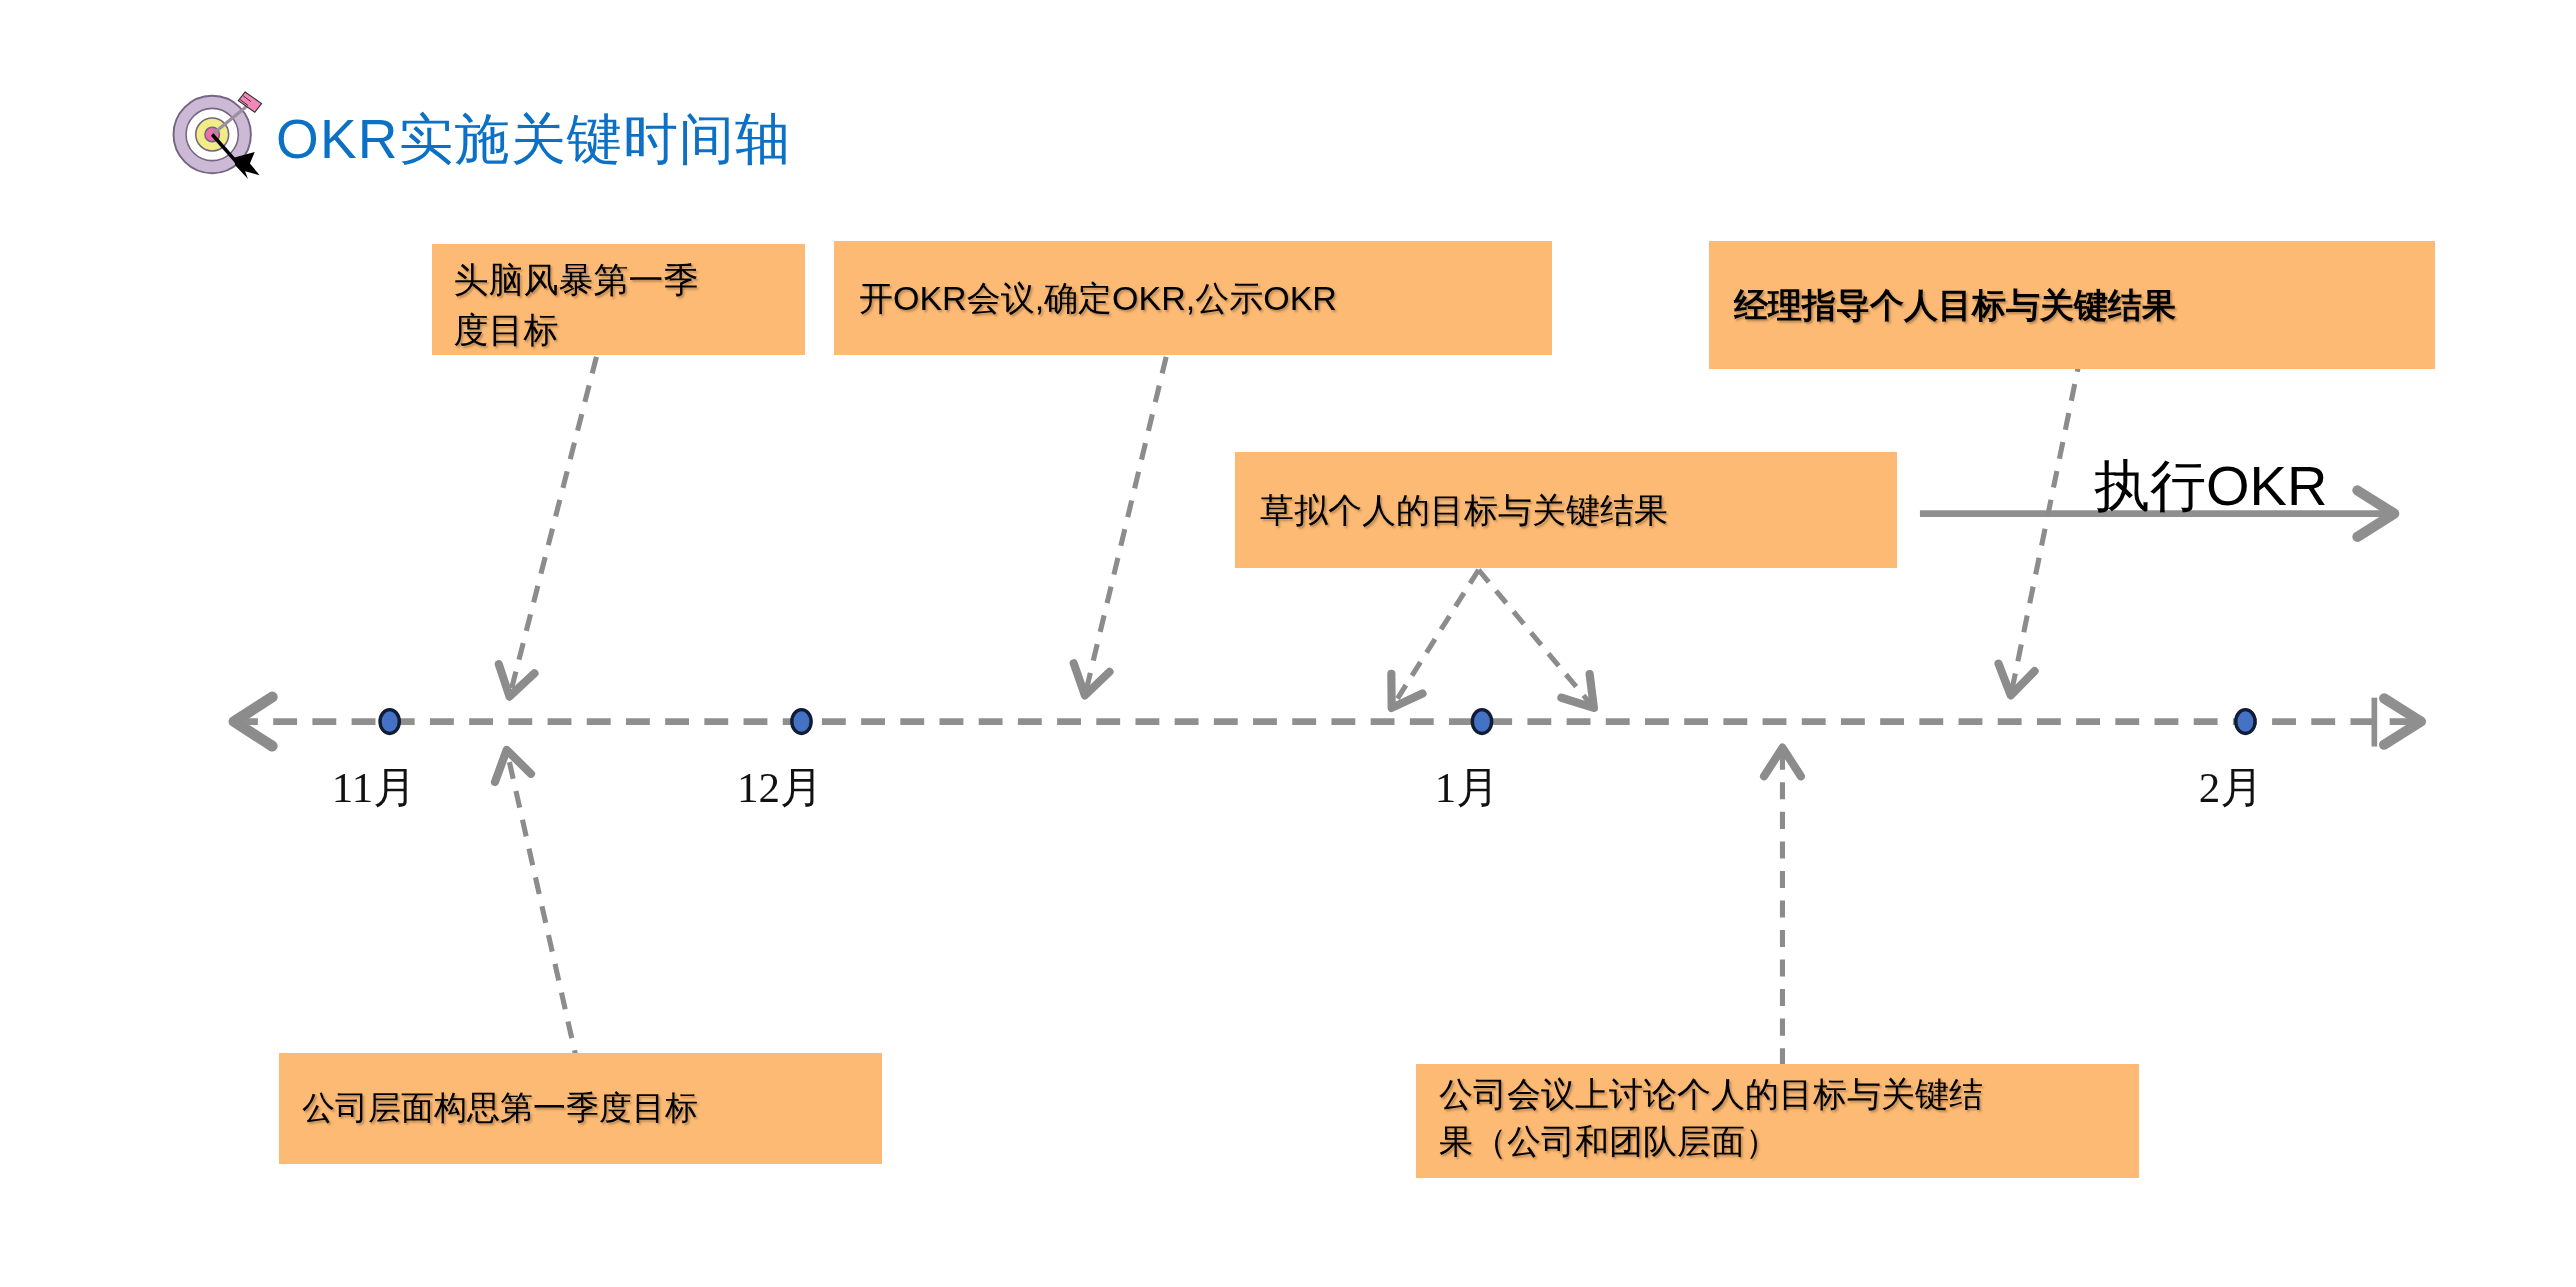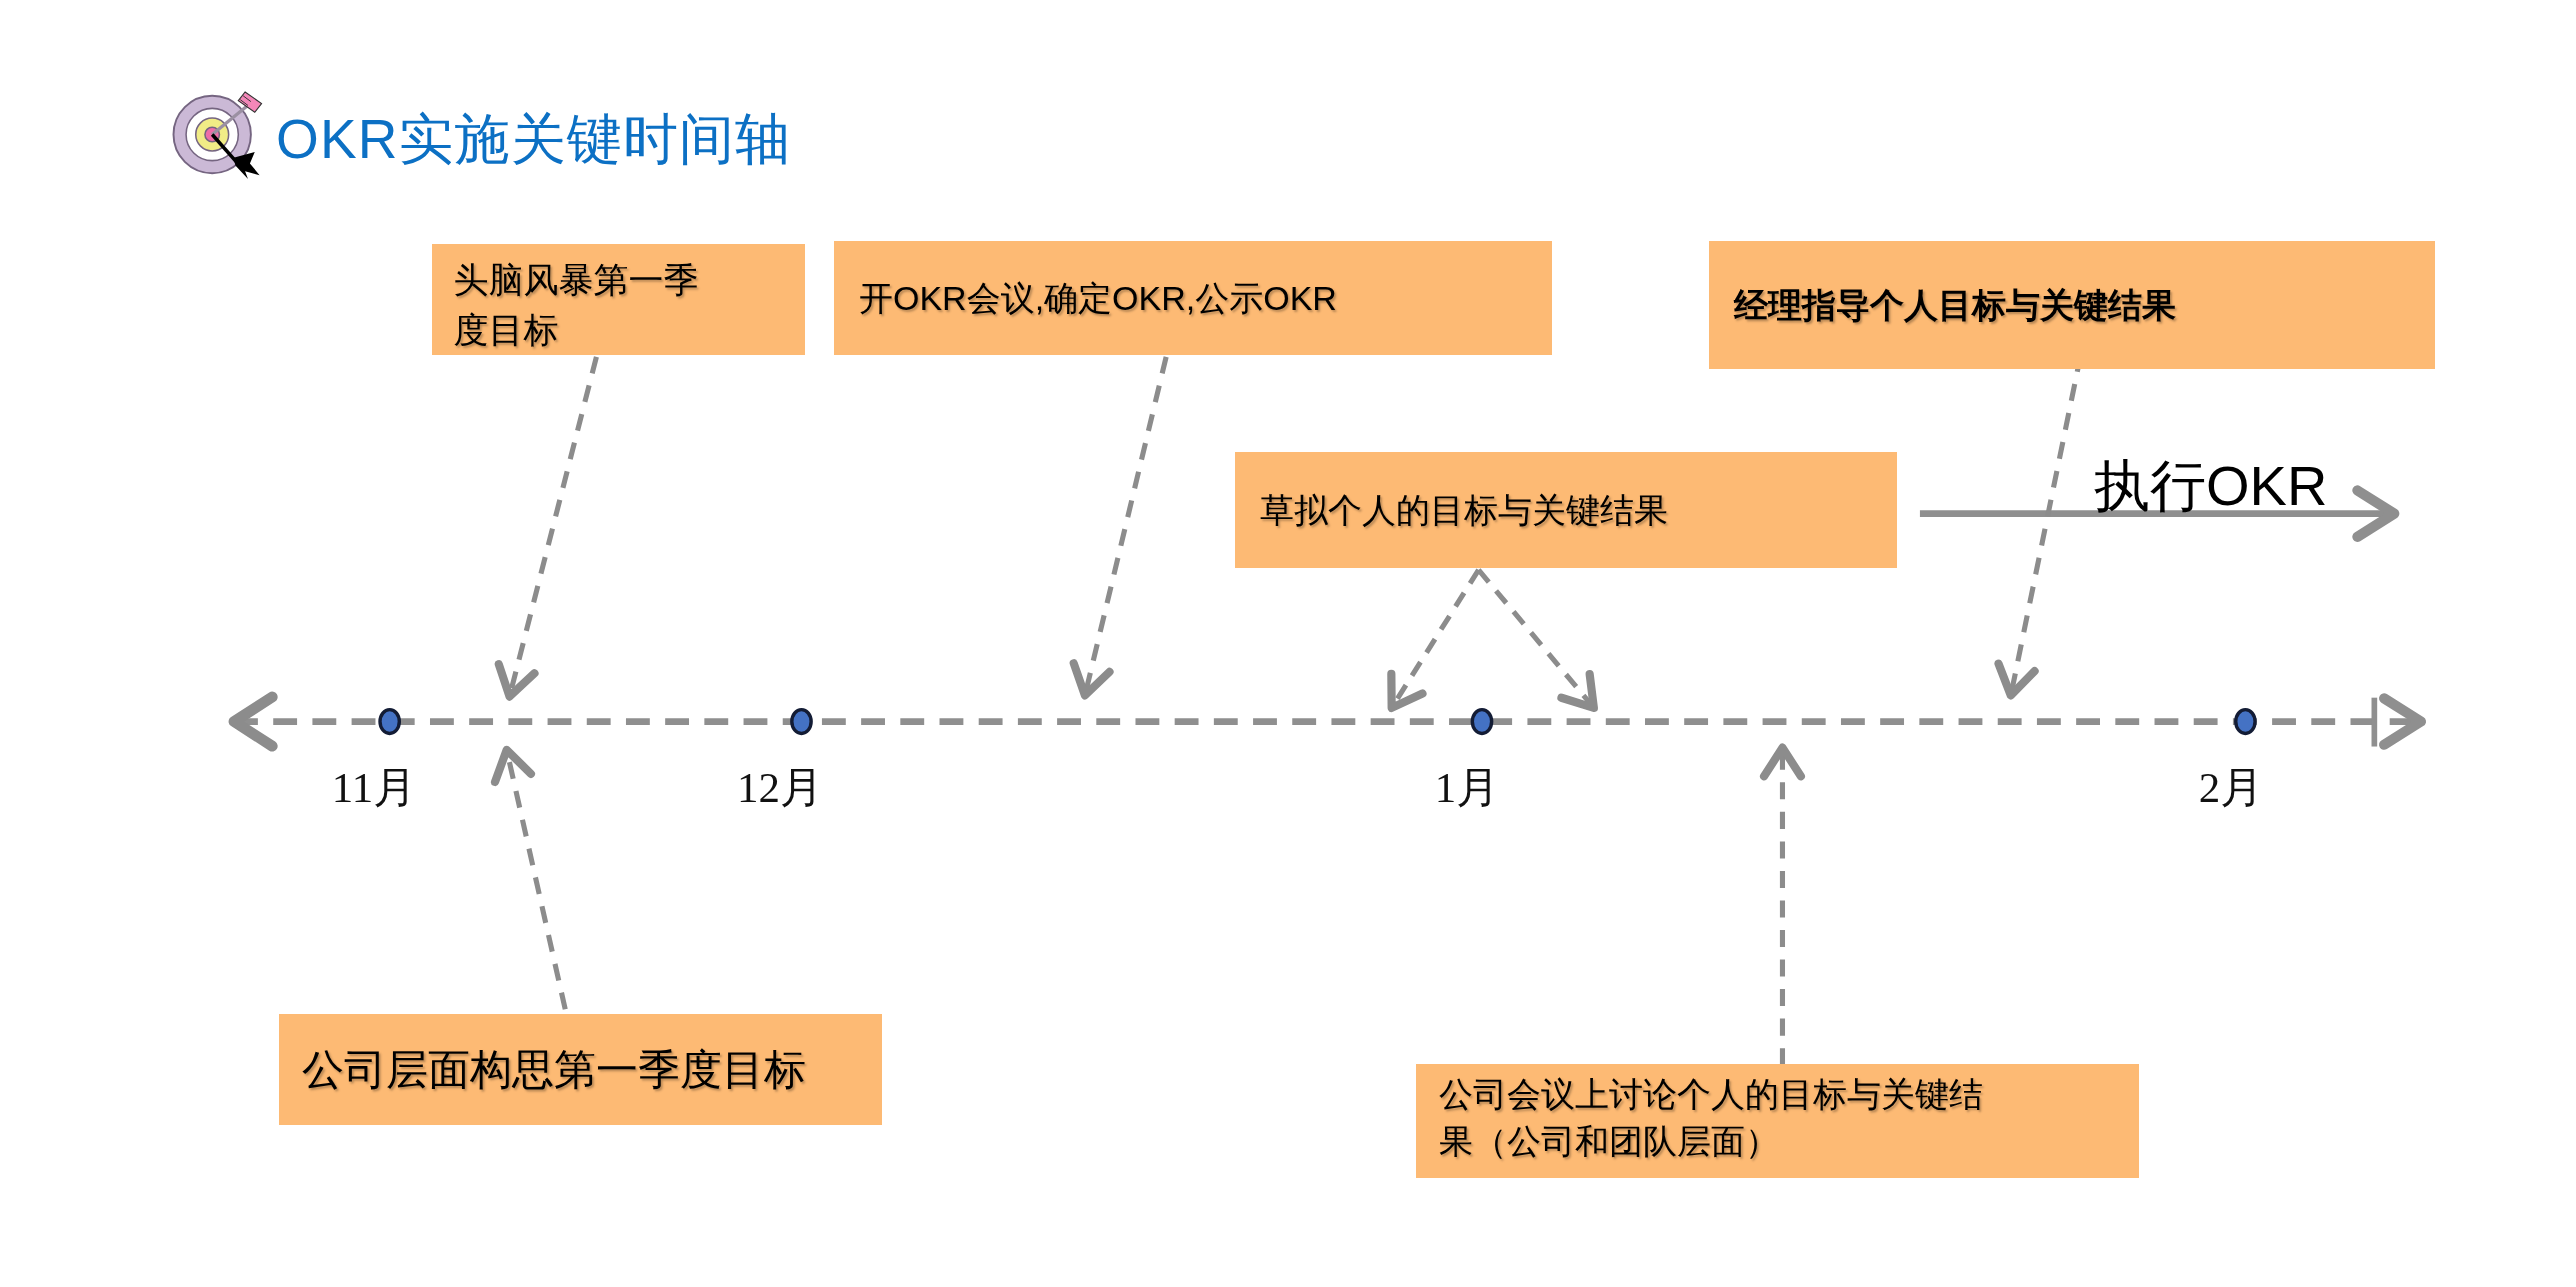--- a/index.html
+++ b/index.html
@@ -21,21 +21,21 @@
     position:absolute;background:#fdba74;color:#000;
     font-size:34px;line-height:1.42;
     text-shadow:1.7px 1.7px 2.3px rgba(0,0,0,0.28);
     box-sizing:border-box;
   }
   .event.center{display:flex;align-items:center;}
   .b1{left:432px;top:244px;width:373px;height:111px;padding:11.4px 91px 0 21.6px;font-size:35px;}
   .b2{left:834px;top:241px;width:718px;height:114px;padding:0 17px 0 25px;}
   .b3{left:1709px;top:241px;width:726px;height:128px;padding:0 17px 0 25px;font-weight:bold;}
   .b4{left:1235px;top:452px;width:662px;height:116px;padding:0 17px 0 25px;}
-  .b5{left:279px;top:1014px;width:603px;height:111px;padding:0 17px 0 23px;font-size:42px;}
+  .b5{left:279px;top:1053px;width:603px;height:111px;padding:0 17px 0 23px;font-size:33px;}
   .b6{left:1416px;top:1064px;width:723px;height:114px;padding:6.8px 147px 0 23px;line-height:1.40;}
   
   .month{
     position:absolute;top:759px;transform:translateX(-50%);
     font-family:"Liberation Serif","DejaVu Serif",serif;
     font-size:43px;color:#111;white-space:nowrap;
   }
   .m1{left:374px;} .m2{left:780px;} .m3{left:1467px;} .m4{left:2231px;}
   .exec-label{
     position:absolute;left:2094px;top:449px;

